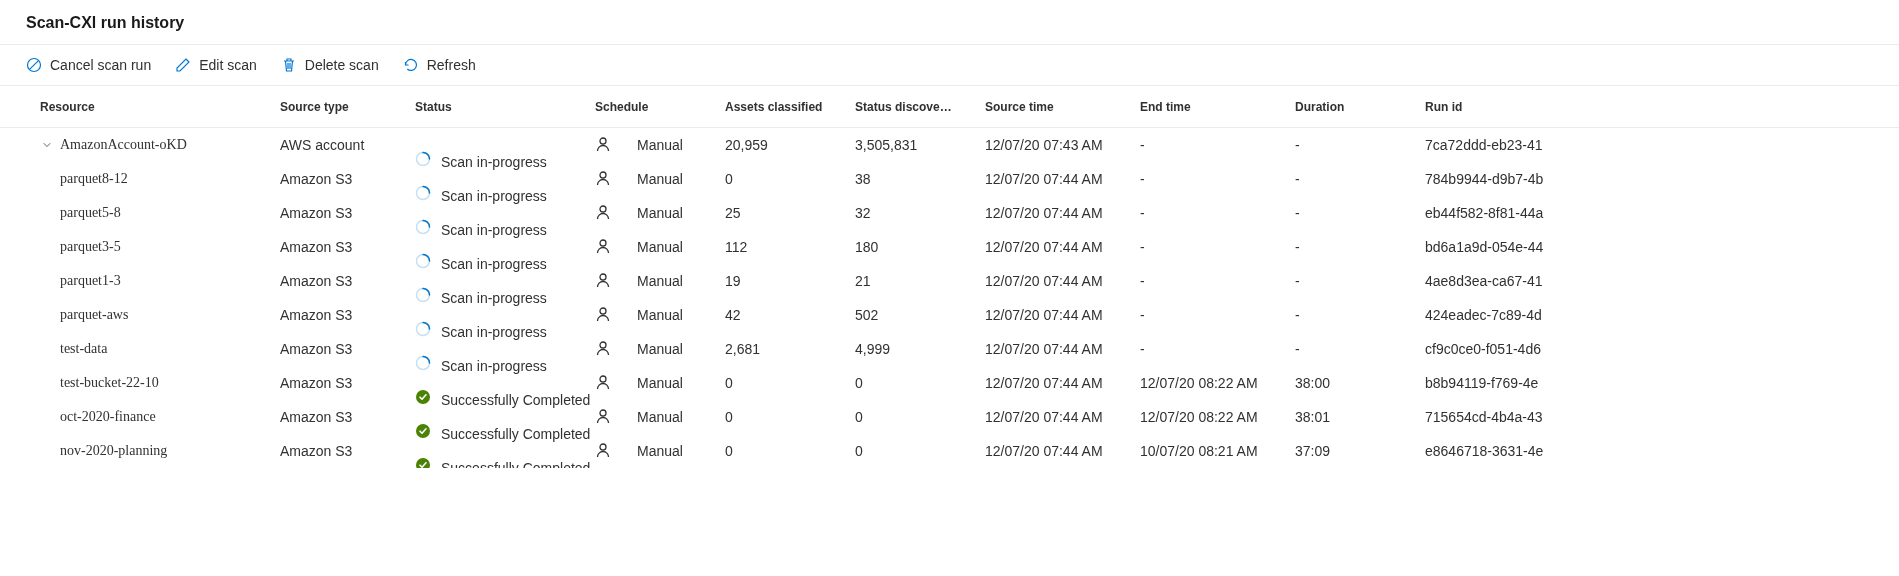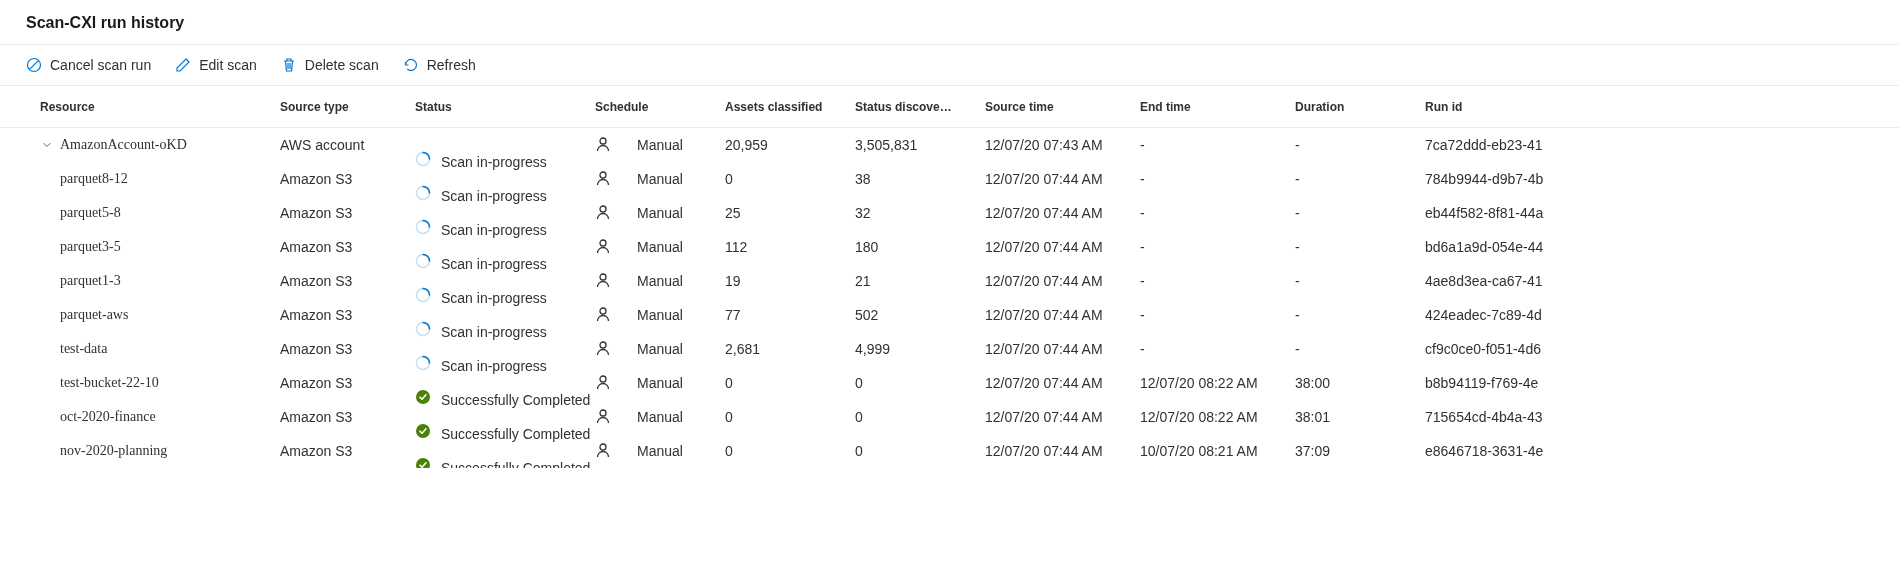--- a/index.html
+++ b/index.html
@@ -319,21 +319,21 @@
                 <use href="#svg-spinner"></use>
               </svg></span>
             <span>Scan in-progress</span>
           </div>
           <div class="cell schedule-cell">
             <span><svg class="person-icon" viewBox="0 0 16 16" width="16" height="16">
                 <use href="#svg-person"></use>
               </svg></span>
             <span>Manual</span>
           </div>
-          <div class="cell">77</div>
+          <div class="cell">42</div>
           <div class="cell">502</div>
           <div class="cell">12/07/20 07:44 AM</div>
           <div class="cell">-</div>
           <div class="cell">-</div>
           <div class="cell runid-cell">424eadec-7c89-4d</div>
         </div>
         <div class="trow">
           <div class="cell resource-cell child">
             <span>test-data</span>
           </div>

